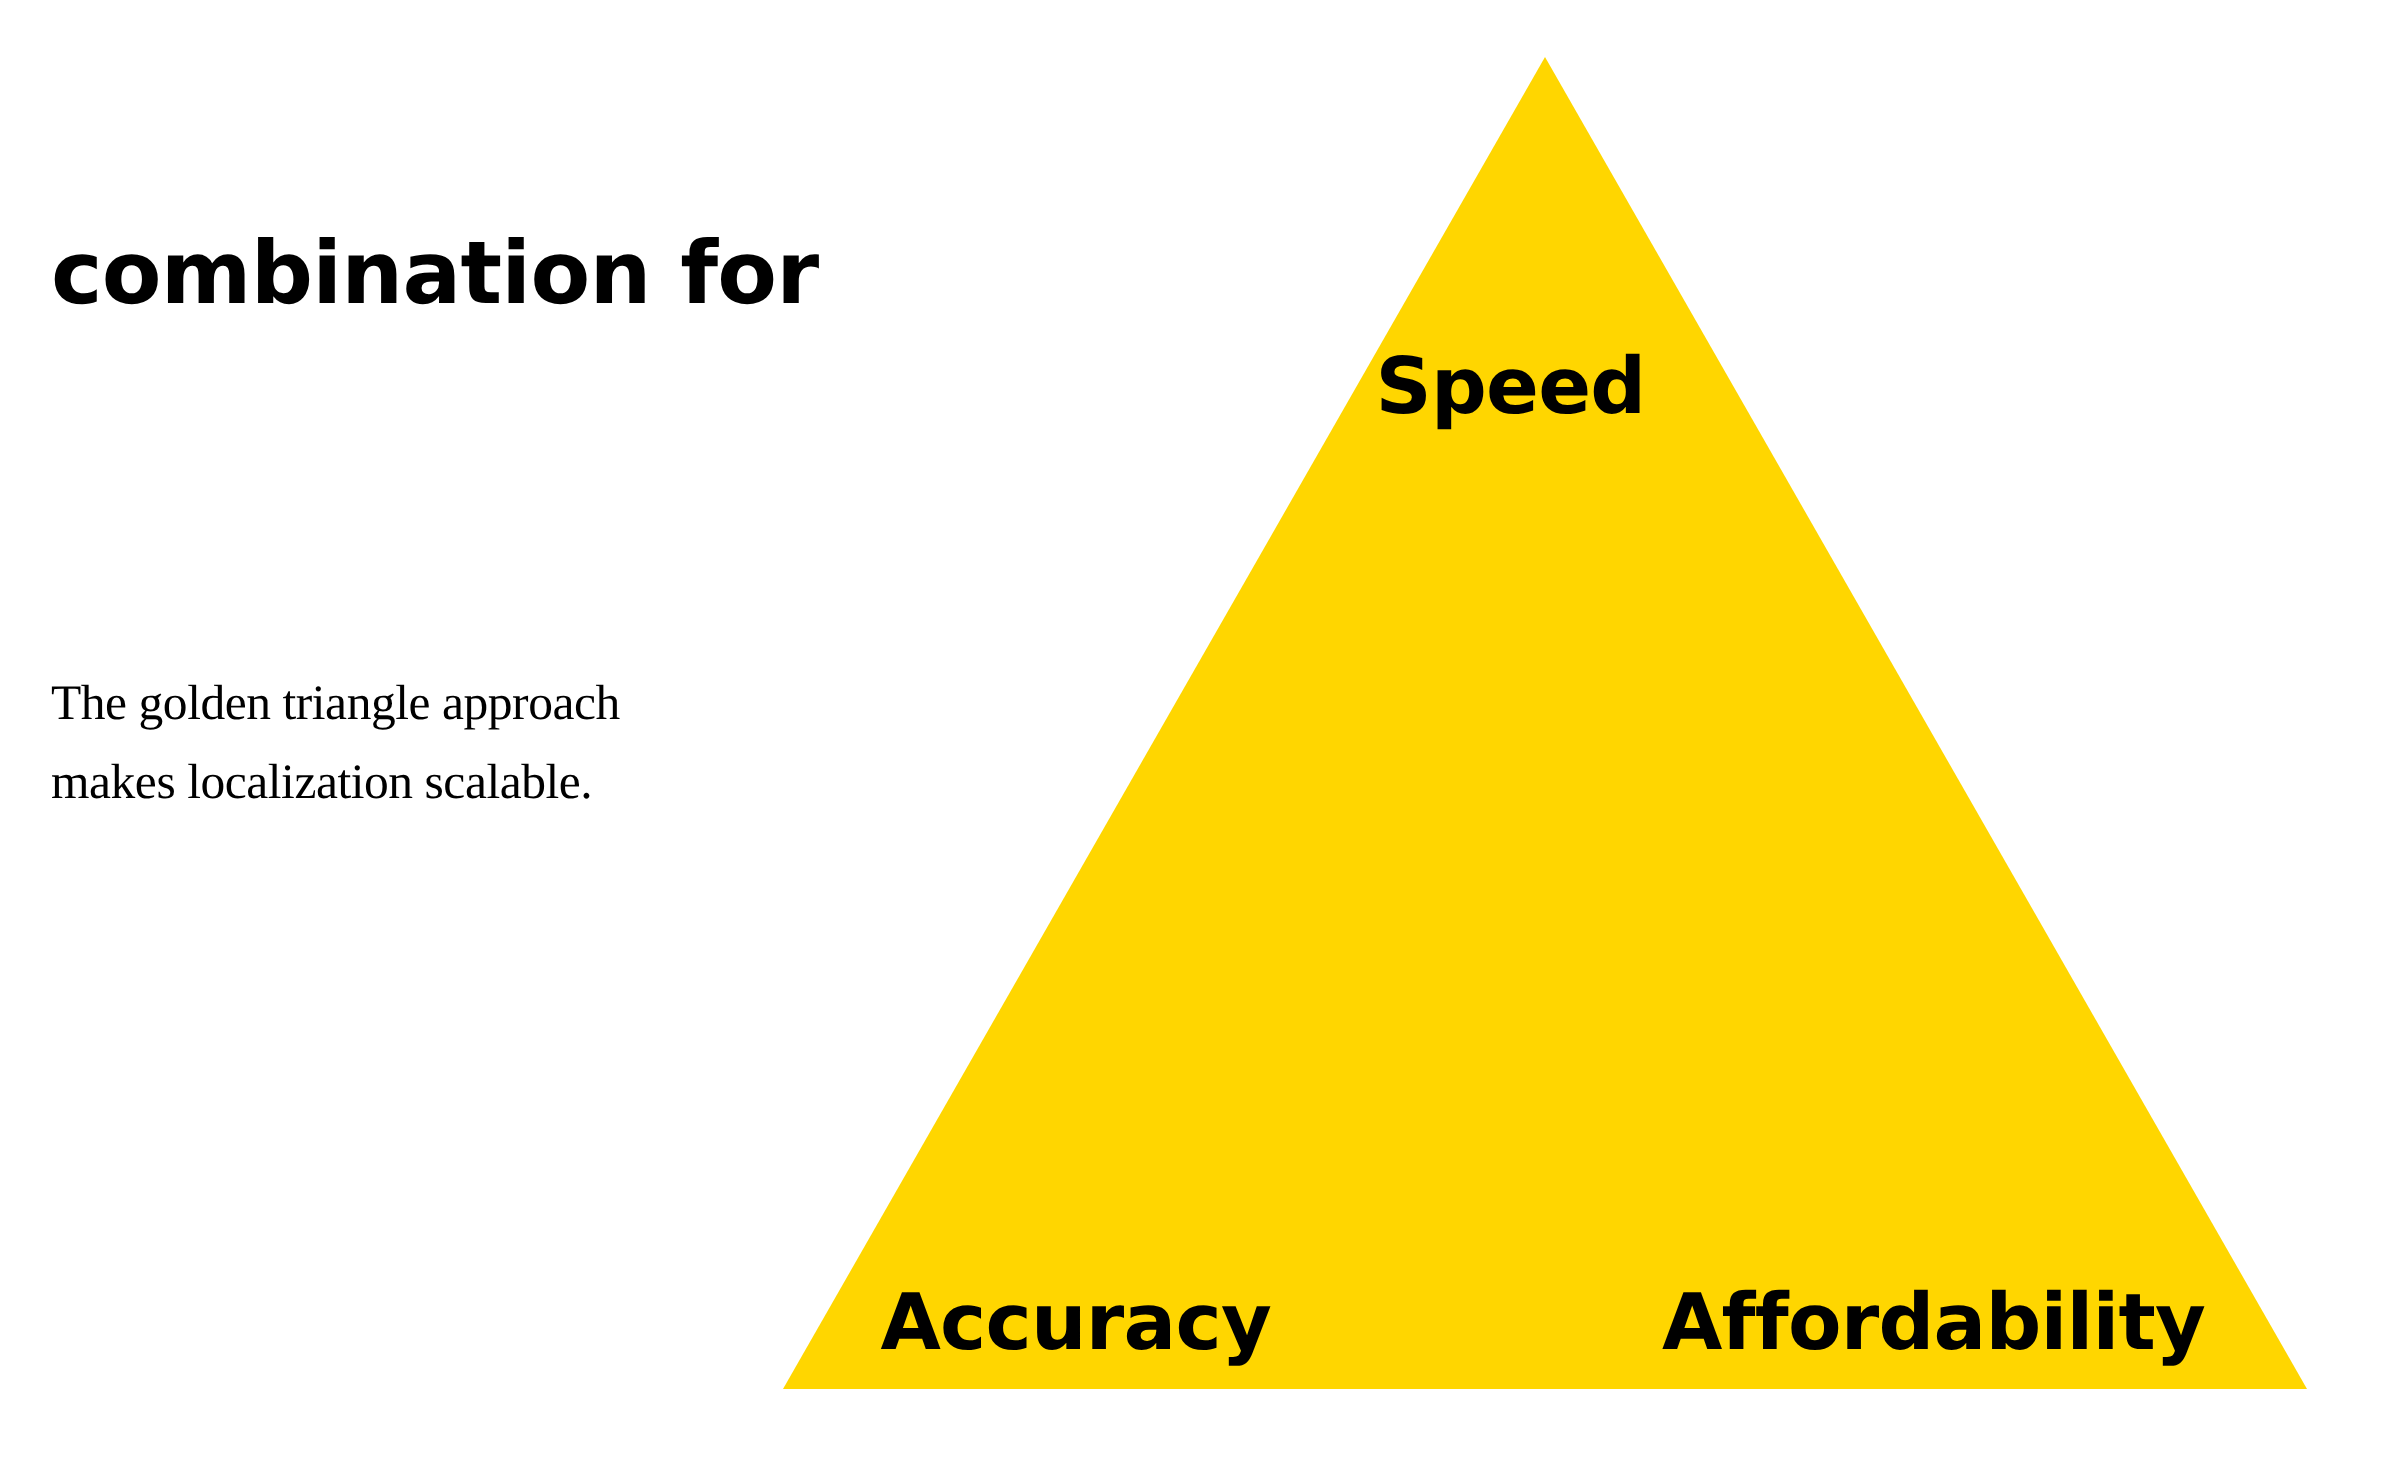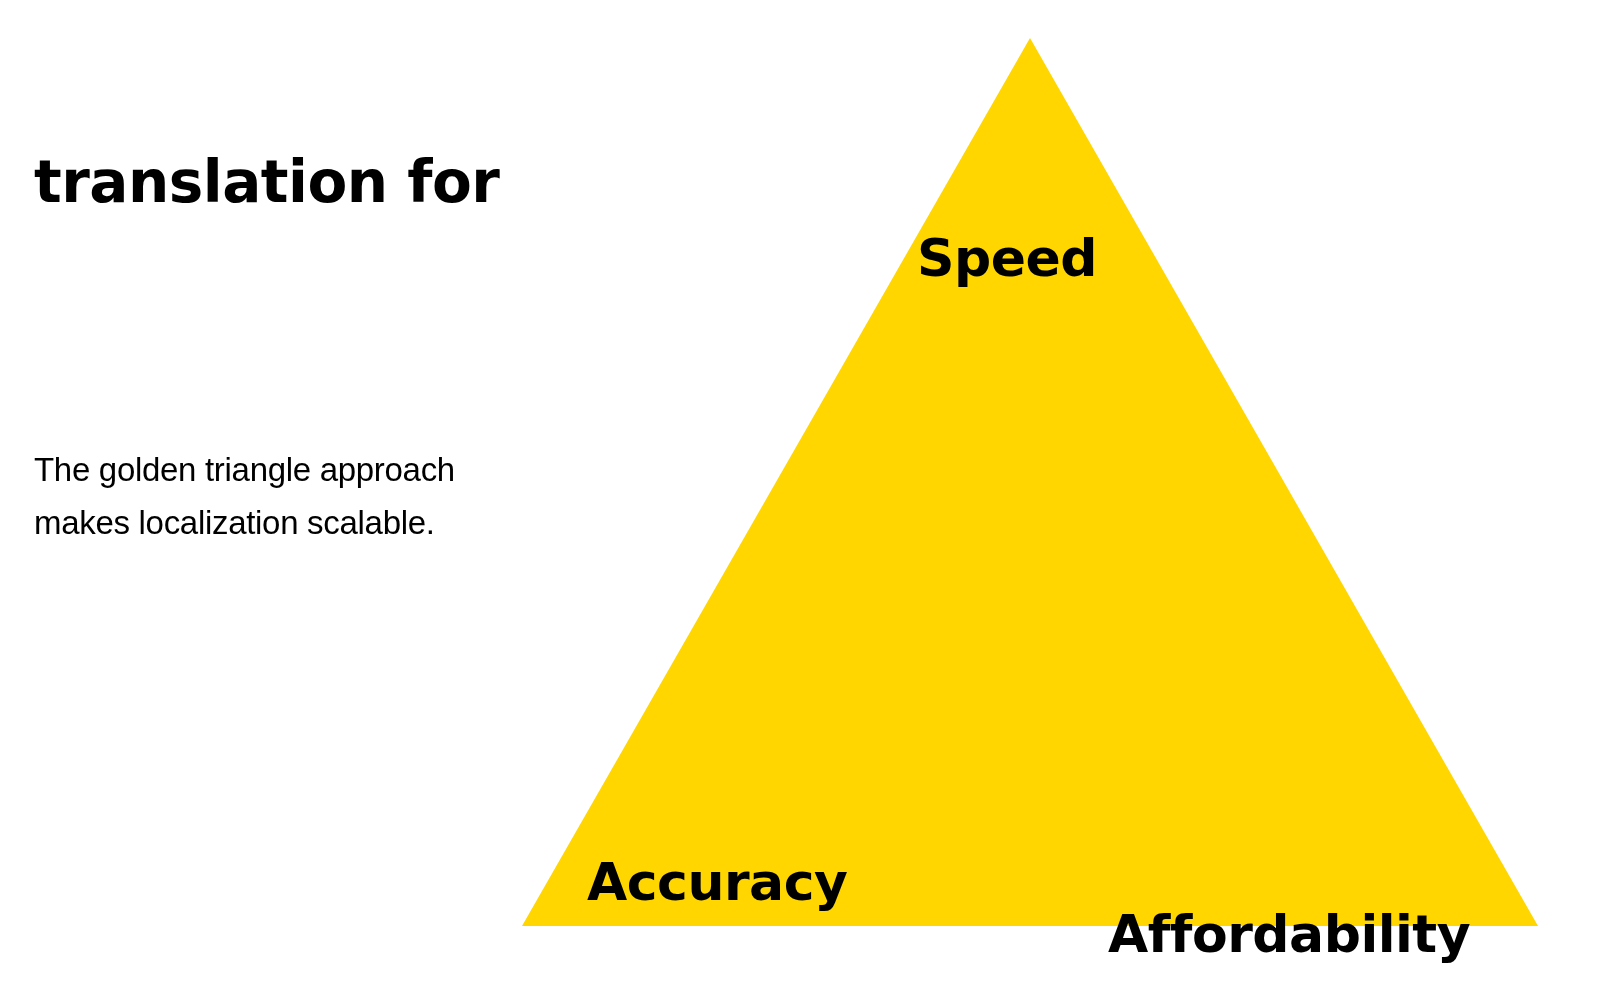--- a/index.html
+++ b/index.html
@@ -26,21 +26,21 @@
       line-height: 93px;
       letter-spacing: -0.5px;
       width: 760px;
     }
     .headline span { display: block; white-space: nowrap; }
     .subtitle {
       position: absolute;
       left: 34px;
       top: 443px;
       margin: 0;
-      font-family: Liberation Sans, sans-serif;
+      font-family: Liberation Serif, serif;
       font-weight: normal;
       font-size: 33px;
       line-height: 53px;
       letter-spacing: -0.3px;
       width: 640px;
     }
     .subtitle span { display: block; white-space: nowrap; }
     .triangle {
       position: absolute;
       left: 0;
@@ -52,31 +52,31 @@
       position: absolute;
       font-family: "DejaVu Sans", sans-serif;
       font-weight: bold;
       font-size: 52px;
       line-height: 60px;
       white-space: nowrap;
       letter-spacing: -0.5px;
     }
     .label-speed { left: 917px; top: 228px; }
     .label-accuracy { left: 587px; top: 852px; }
-    .label-affordability { left: 1108px; top: 904px; }
+    .label-affordability { left: 1108px; top: 852px; }
   </style>
 </head>
 <body>
 
 <svg class="triangle" viewBox="0 0 1600 984" xmlns="http://www.w3.org/2000/svg">
   <polygon points="1030,38 522,926 1538,926" fill="#FFD600"></polygon>
 </svg>
 
 <h1 class="headline">
-  <span>translation for</span>
+  <span>combination for</span>
 </h1>
 
 <p class="subtitle">
   <span>The golden triangle approach</span>
   <span>makes localization scalable.</span>
 </p>
 
 <div class="vertex-label label-speed">Speed</div>
 <div class="vertex-label label-accuracy">Accuracy</div>
 <div class="vertex-label label-affordability">Affordability</div>

